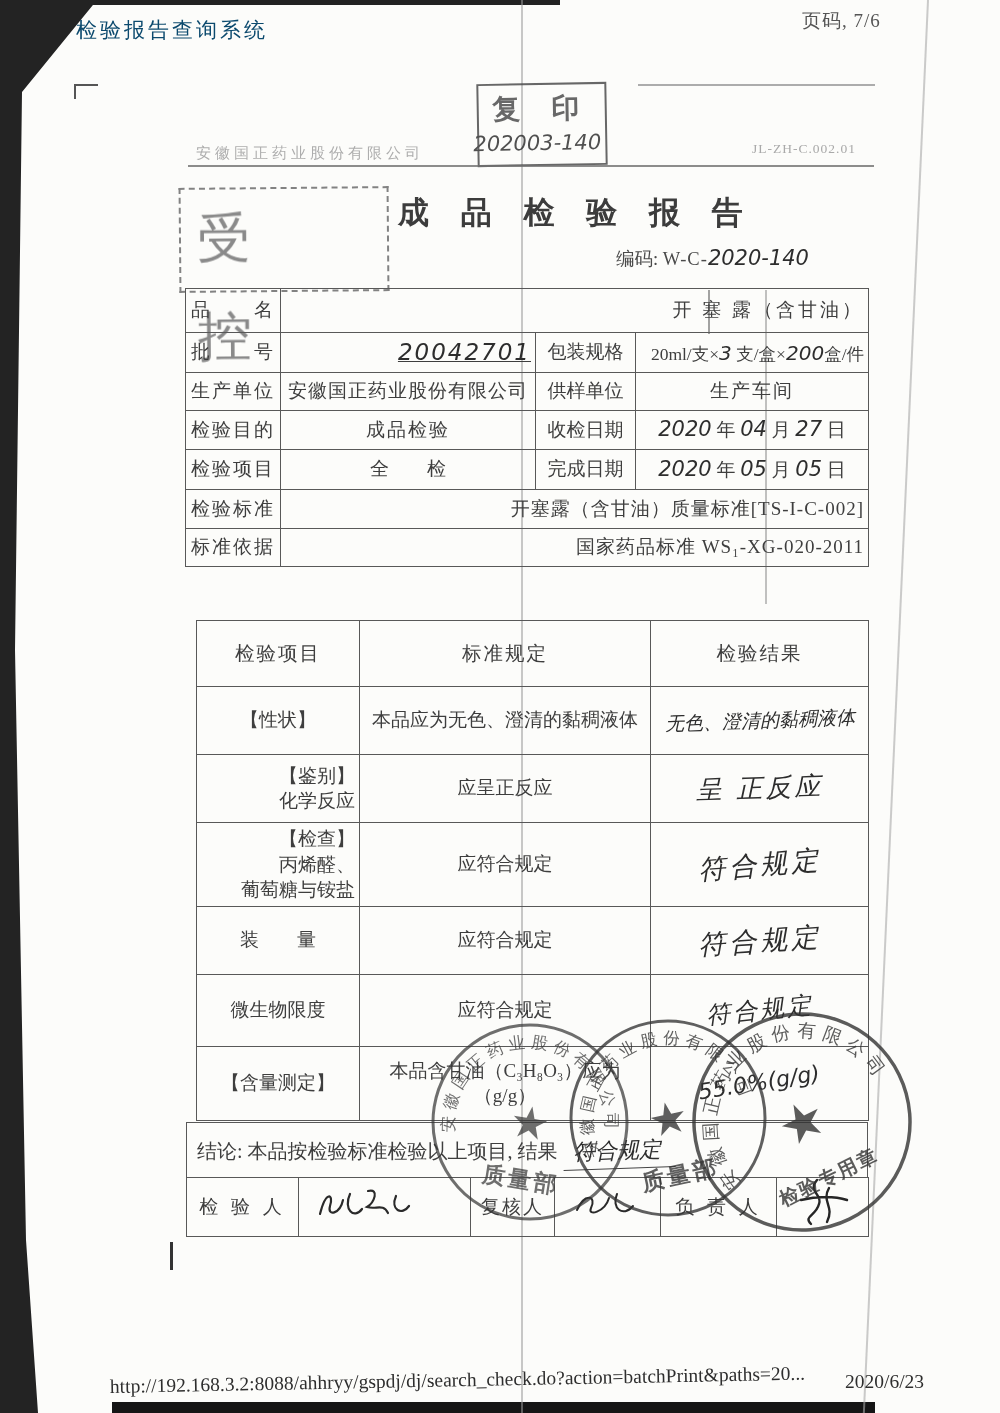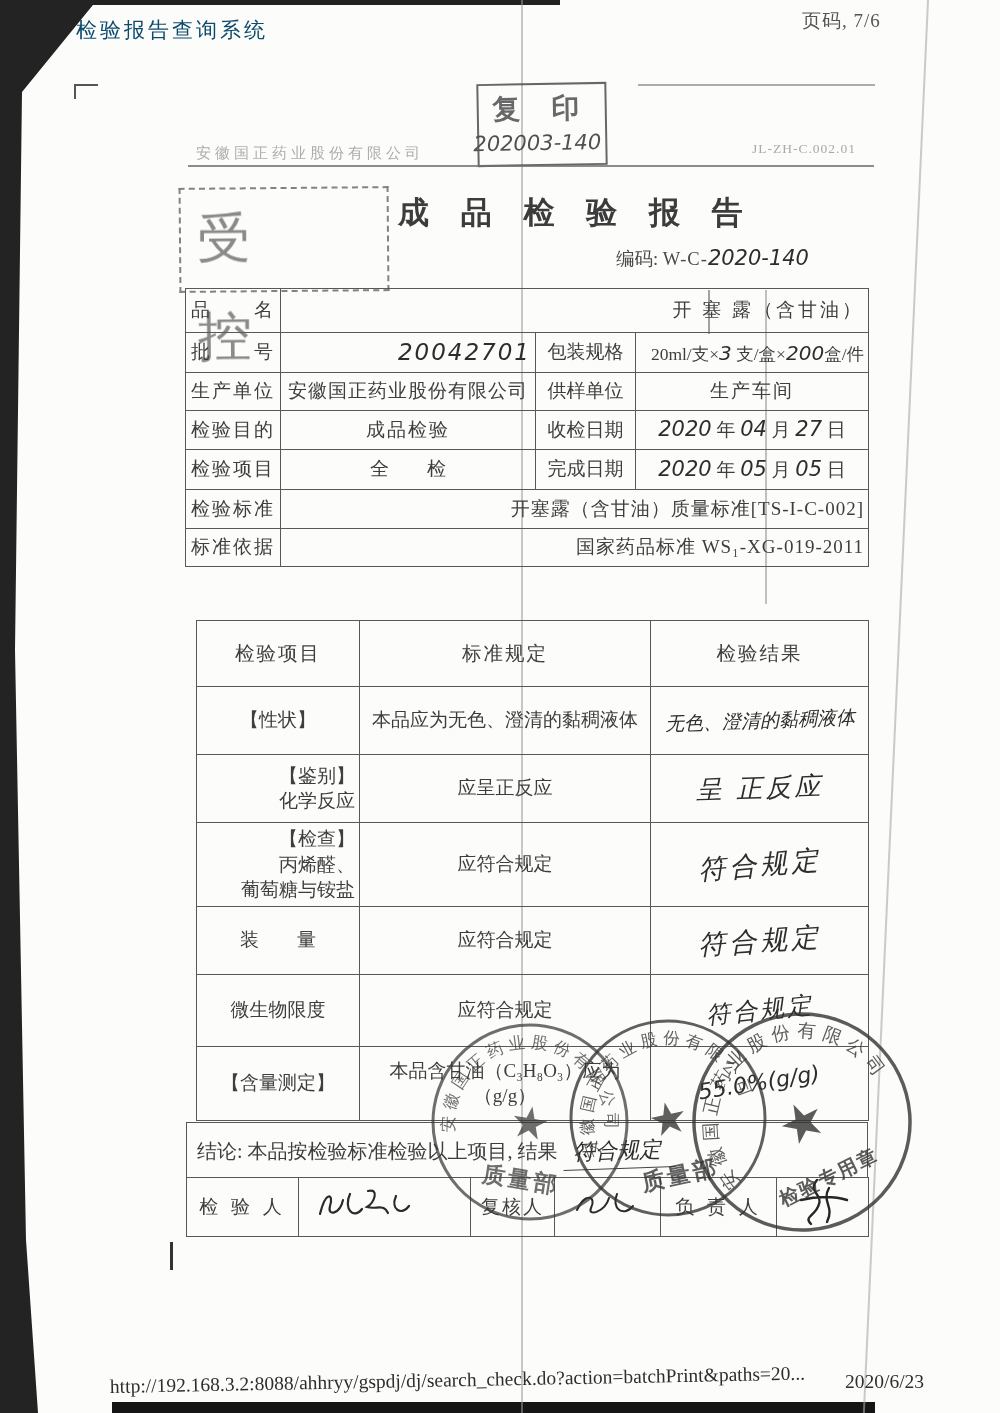--- a/index.html
+++ b/index.html
@@ -64,21 +64,21 @@
         <col style="width:100px">
         <col style="width:233px">
       </colgroup>
     <tbody>
         <tr style="height:44px;">
       <td class="lbl">品　　名</td>
       <td class="tl" colspan="3" style="letter-spacing:3px;padding-left:10px;">开 塞 露（含甘油）</td>
     </tr>
     <tr style="height:40px;">
       <td class="lbl">批　　号</td>
-      <td class="tl" style="padding-left:20px;">
+      <td class="tl" style="padding-left:20px;text-decoration:underline;">
         <span class="hw" style="font-size:23px;letter-spacing:2px;">20042701</span></td>
       <td>包装规格</td>
       <td class="tl" style="font-size:17.5px;padding-left:3px;">
         <span>20ml/支×</span><span class="hw" style="font-size:20px;">3</span>
         <span>支/盒×</span><span class="hw" style="font-size:20px;">200</span><span>盒/件</span>
       </td>
     </tr>
     <tr style="height:38px;">
       <td class="lbl">生产单位</td>
       <td style="letter-spacing:1px;">安徽国正药业股份有限公司</td>
@@ -110,21 +110,21 @@
         <span class="hw" style="font-size:21px;">05</span>
         <span>日</span>
       </td>
     </tr>
     <tr style="height:39px;">
       <td class="lbl">检验标准</td>
       <td class="tl" colspan="3" style="padding-left:10px;letter-spacing:1px;">开塞露（含甘油）质量标准[TS-I-C-002]</td>
     </tr>
     <tr style="height:38px;">
       <td class="lbl">标准依据</td>
-      <td class="tl" colspan="3" style="padding-left:10px;letter-spacing:1px;">国家药品标准 WS₁-XG-019-2011</td>
+      <td class="tl" colspan="3" style="padding-left:10px;letter-spacing:1px;">国家药品标准 WS₁-XG-020-2011</td>
     </tr>
   </tbody>
     </table>
 
   <table class="abs" style="left:196px;top:620px;width:672px;">
     <colgroup>
         <col style="width:163px">
         <col style="width:291px">
         <col style="width:218px">
       </colgroup>

